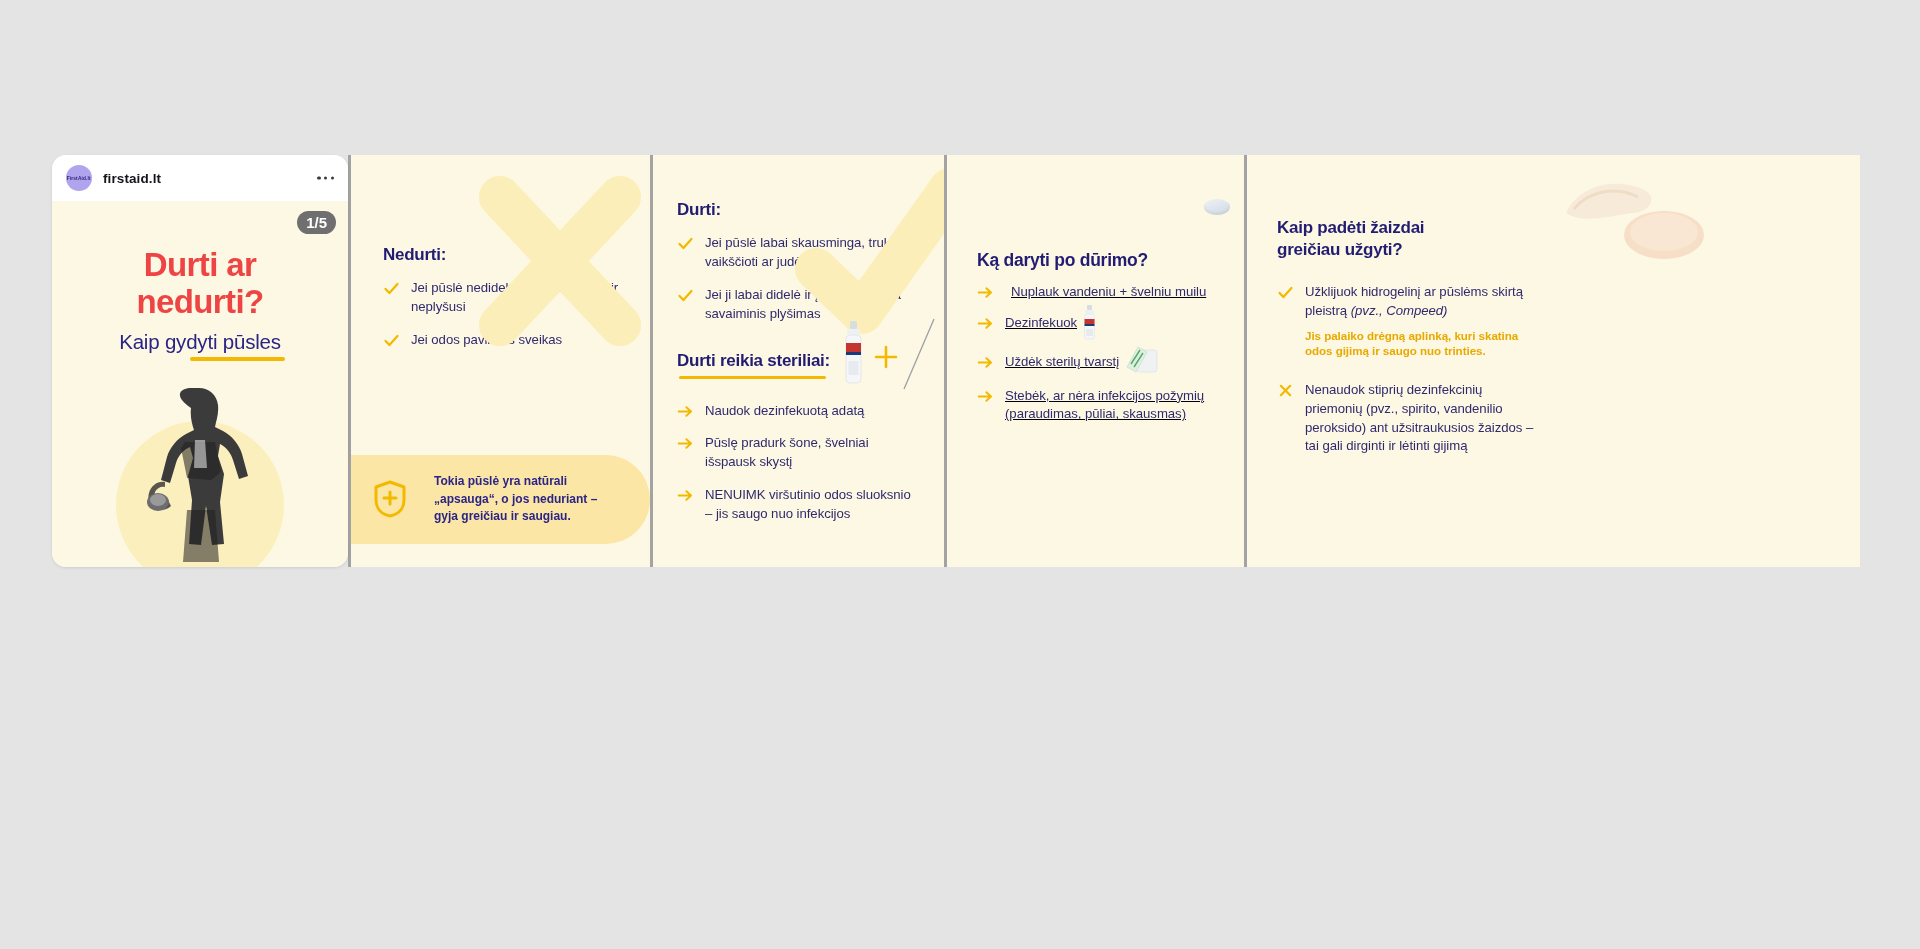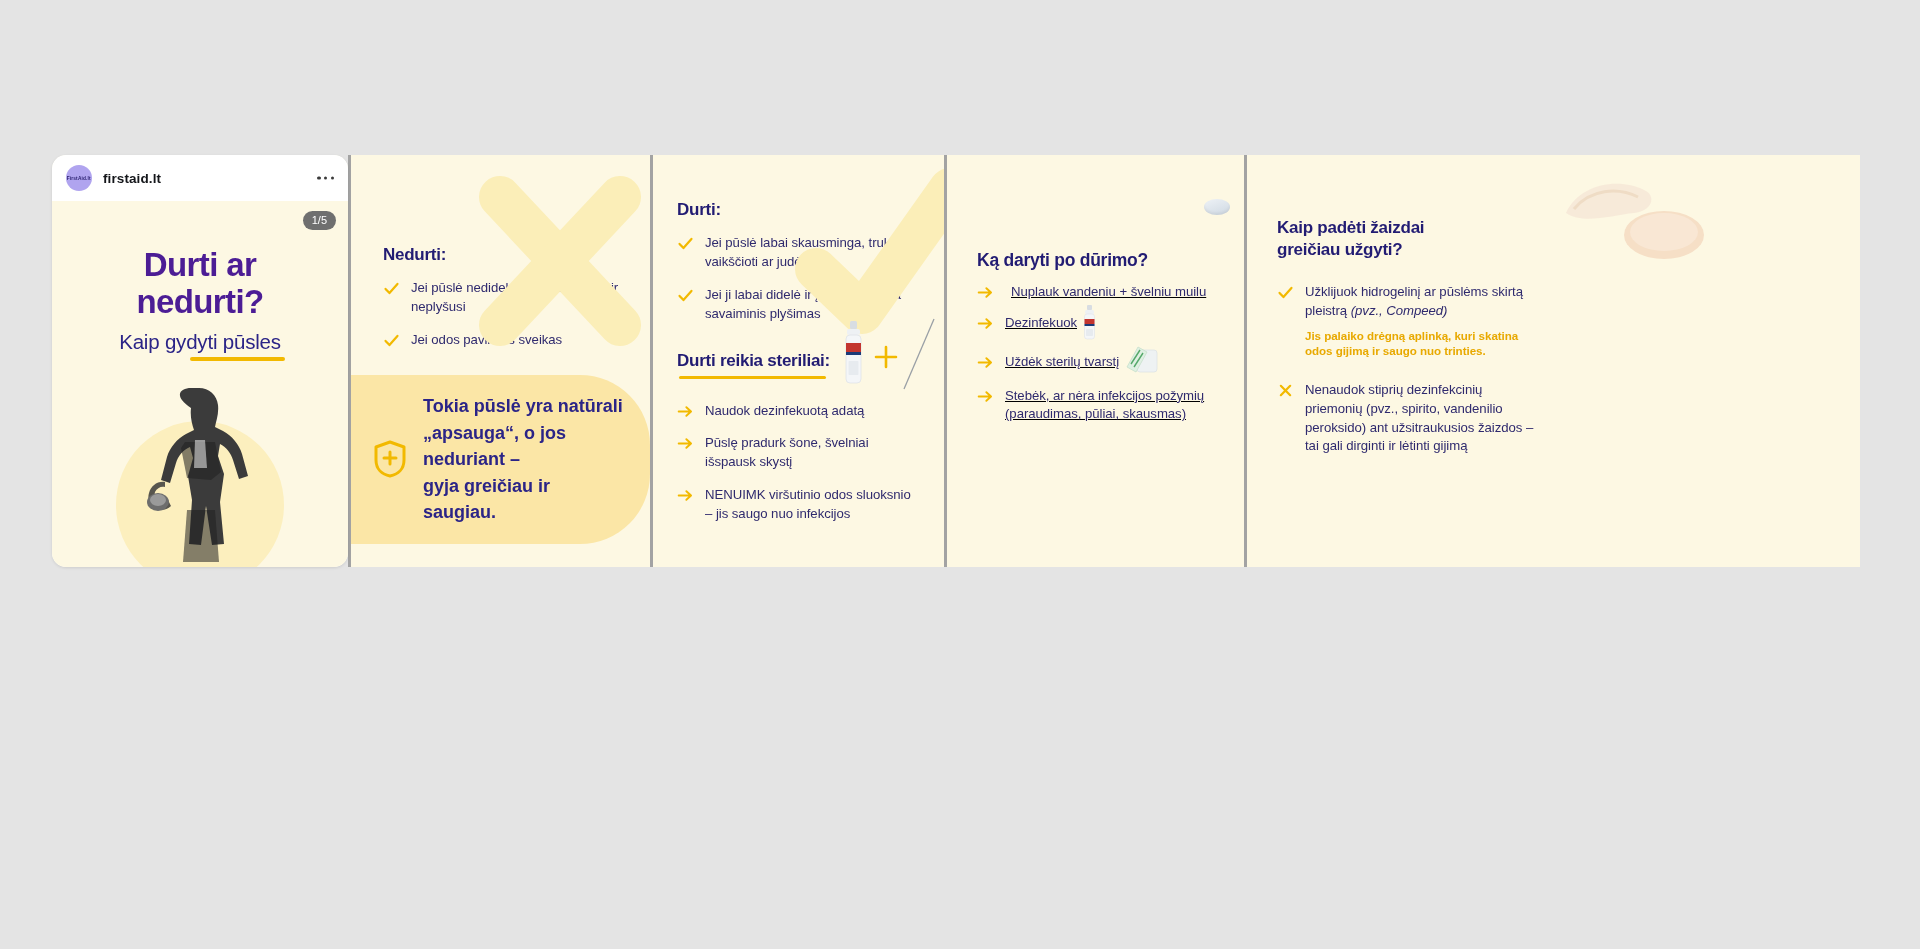--- a/index.html
+++ b/index.html
@@ -91,31 +91,31 @@
     height:366px;
     background:#fdf8e3;
     border-radius:0 0 14px 14px;
     overflow:hidden;
   }
   .counter{
     position:absolute;
     right:12px; top:10px;
     background:#6f6f6f;
     color:#fff;
-    font-size:11px;
-    font-weight:400;
+    font-size:15px;
+    font-weight:700;
     border-radius:999px;
     padding:4px 9px 4px 9px;
     line-height:1;
     z-index:5;
   }
   .c1-title{
     margin-top:45px;
     text-align:center;
-    color:#4c1d95;
+    color:#ef4444;
     font-weight:800;
     font-size:33px;
     line-height:1.13;
     letter-spacing:-.6px;
   }
   .c1-sub-wrap{
     text-align:center;
     margin-top:9px;
     position:relative;
   }
@@ -221,22 +221,23 @@
     background:#fbe6a6;
     border-radius:0 70px 70px 0;
     padding:18px 24px 18px 22px;
     display:flex;
     align-items:center;
     gap:16px;
   }
   .callout-txt{
     color:#2b2487;
     font-weight:700;
-    font-size:18px;
+    font-size:12px;
     line-height:1.48;
+    margin-left:11px;
   }
   .shield{ flex:0 0 auto; width:34px;height:38px; }
 
   
   #card-3 .c-body{ padding:45px 18px 0 24px; }
   #card-3 .block-2{ margin-top:28px; }
 
   
   #card-4 .c-body{ padding:95px 16px 0 30px; }
   #card-4 ul.items li{ margin-top:12px;text-decoration:underline; }

